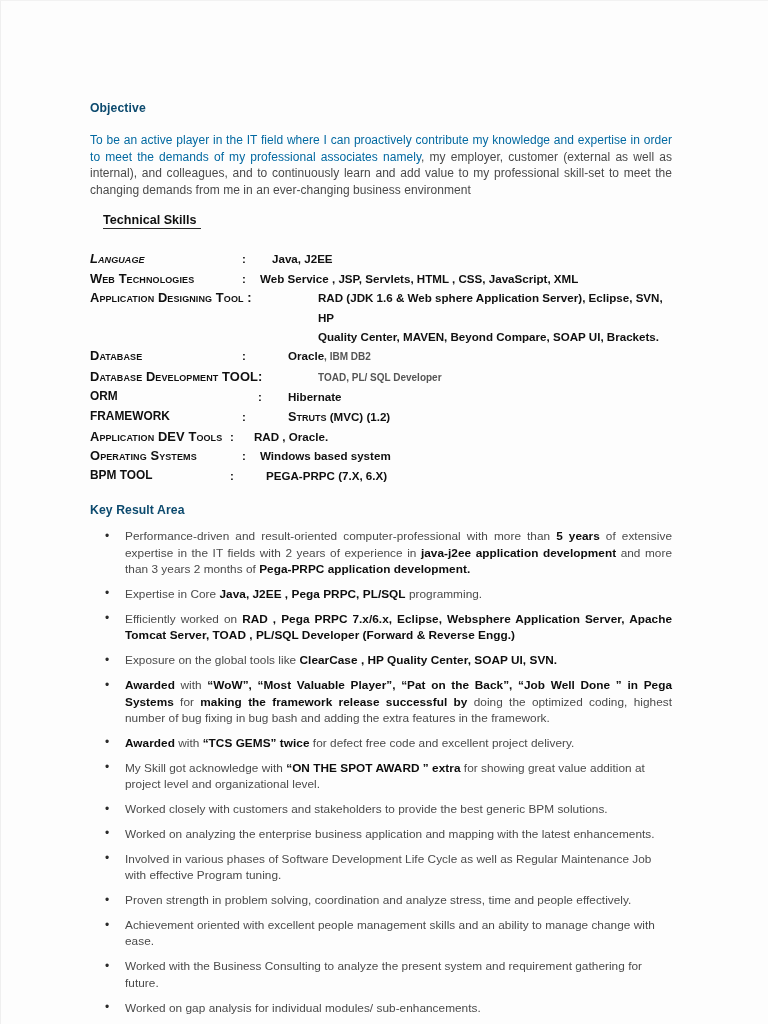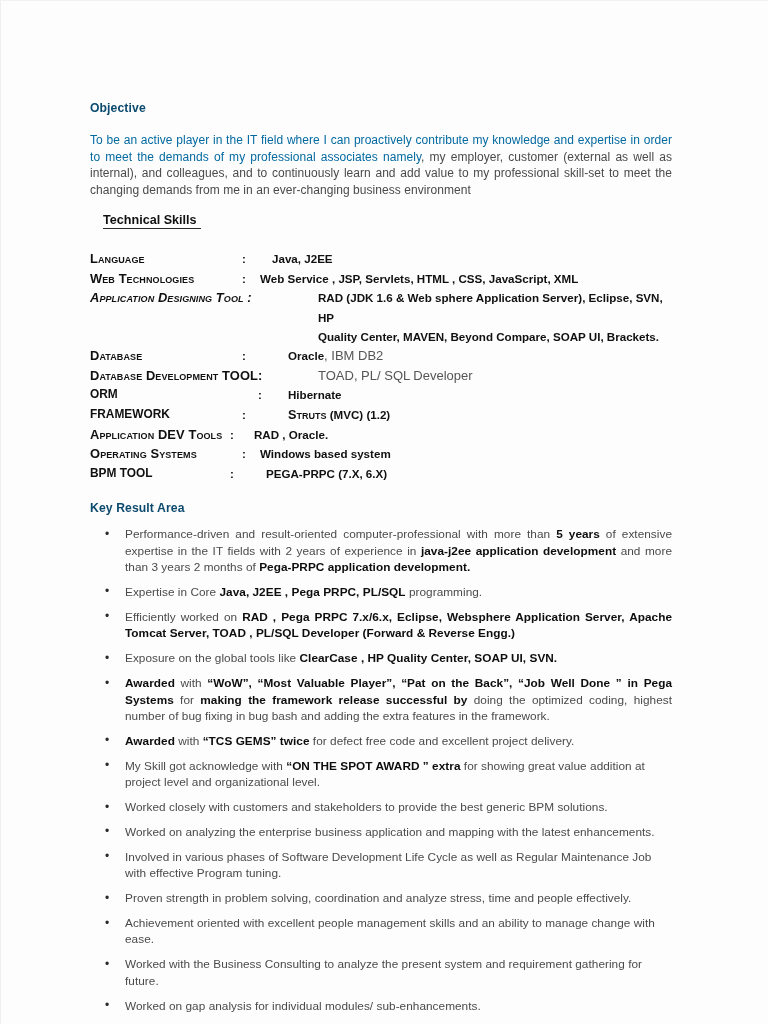--- a/index.html
+++ b/index.html
@@ -93,23 +93,23 @@
     color: #101010;
     text-align: left;
   }
   .skill-value {
     flex: 1 1 auto;
     font-weight: bold;
     color: #101010;
     white-space: normal;
   }
   .skill-value .thin {
-    font-weight: normal;
+    font-weight: bold;
     color: #555555;
-    font-size: 13px;
+    font-size: 10px;
   }
   .skill-value .sc {
     font-variant: small-caps;
     font-size: 12.7px;
   }
   .skill-cont {
     line-height: 19.4px;
     font-weight: bold;
     color: #101010;
     font-size: 11.6px;
@@ -155,31 +155,31 @@
     <div class="h-section">Objective</div>
     <div class="gap-sm"></div>
     <p class="objective-para"><b>To be an active player in the IT field where I can proactively contribute my knowledge and expertise in order to meet the demands of my professional associates namely</b><span>, my employer, customer (external as well as internal), and colleagues, and to continuously learn and add value to my professional skill-set to meet the changing demands from me in an ever-changing business environment</span></p>
 
     <div style="margin-top:2px;">
       <span class="h-underline">Technical Skills</span>
     </div>
 
     <div class="skills" id="skills-table">
         <div class="skill-row">
-          <span class="skill-label smallcaps" style="width: 152px;">Language</span>
+          <span class="skill-label smallcaps" style="width: 152px; font-style: italic;">Language</span>
           <span class="skill-colon" style="width: 30px;">:</span>
           <span class="skill-value"><span>Java, J2EE</span></span>
         </div>
         <div class="skill-row">
           <span class="skill-label smallcaps" style="width: 152px;">Web Technologies</span>
           <span class="skill-colon" style="width: 18px;">:</span>
           <span class="skill-value"><span>Web Service , JSP, Servlets, HTML , CSS, JavaScript, XML</span></span>
         </div>
         <div class="skill-row">
-          <span class="skill-label smallcaps" style="width: 228px; font-style: italic;">Application Designing Tool :</span>
+          <span class="skill-label smallcaps" style="width: 228px;">Application Designing Tool :</span>
           <span class="skill-value"><span>RAD (JDK 1.6 &amp; Web sphere Application Server), Eclipse, SVN, HP</span></span>
         </div>
         <div class="skill-cont" style="padding-left: 228px;">Quality Center, MAVEN, Beyond Compare, SOAP UI, Brackets.</div>
         <div class="skill-row">
           <span class="skill-label smallcaps" style="width: 152px;">Database</span>
           <span class="skill-colon" style="width: 46px;">:</span>
           <span class="skill-value"><span>Oracle</span><span class="thin">, IBM DB2</span></span>
         </div>
         <div class="skill-row">
           <span class="skill-label smallcaps" style="width: 228px;">Database Development TOOL:</span>

